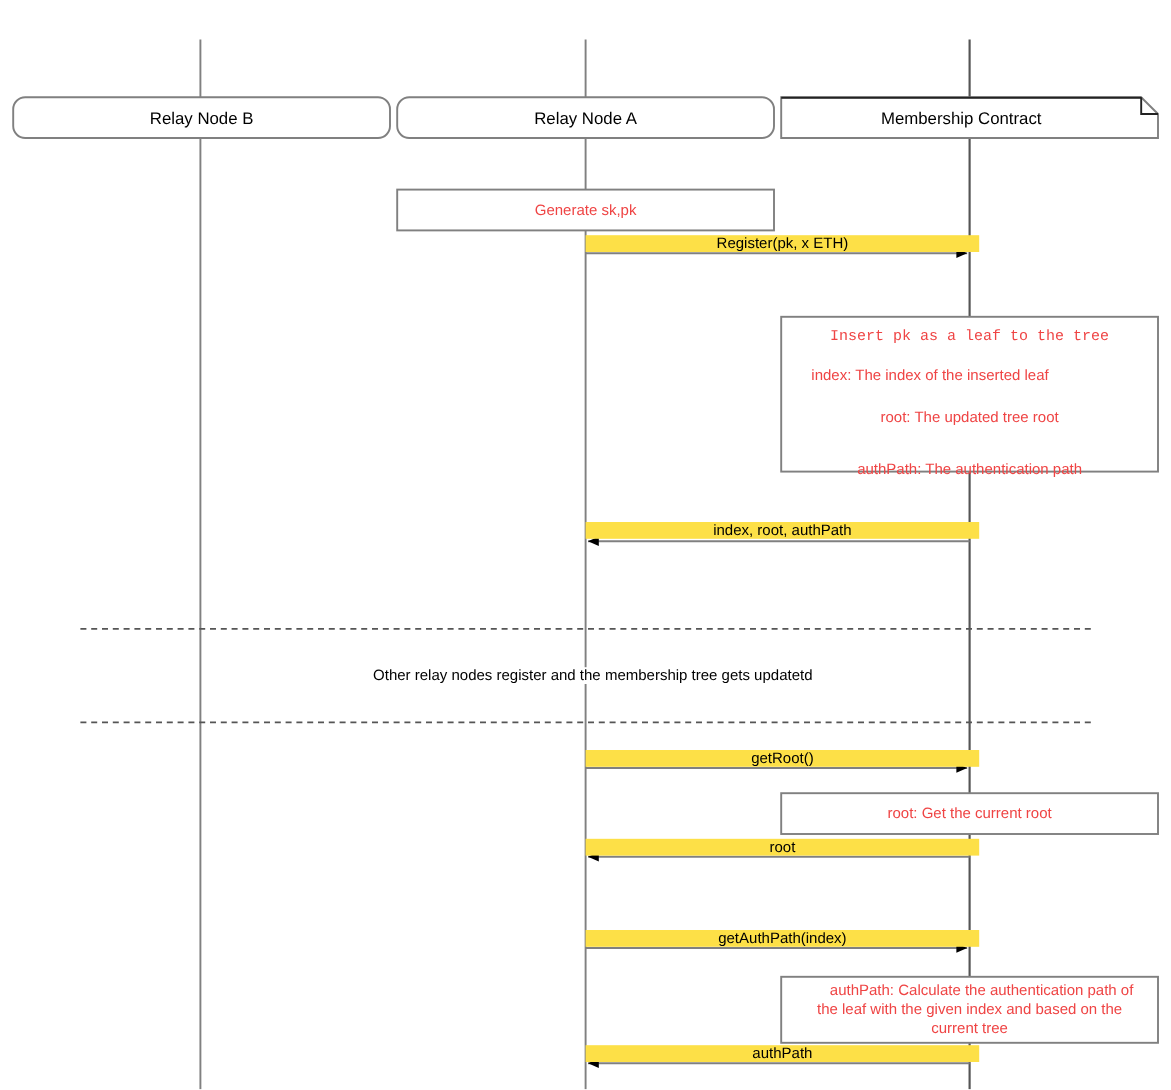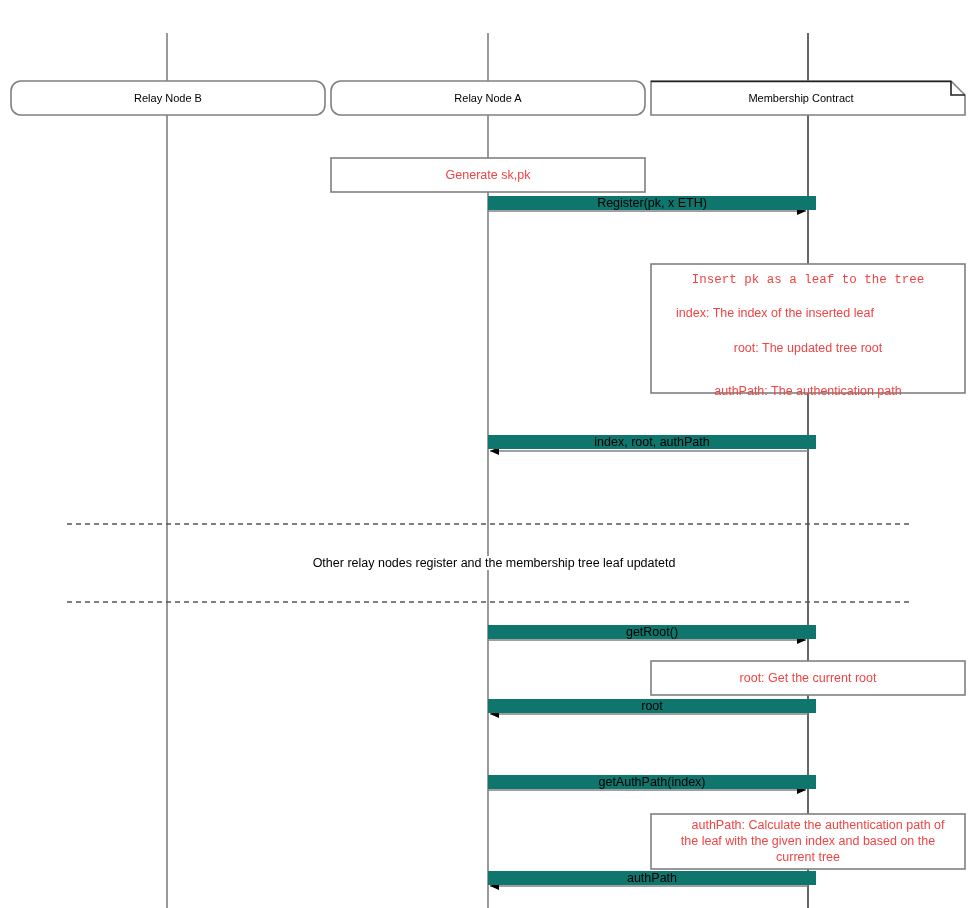--- a/index.html
+++ b/index.html
@@ -28,36 +28,36 @@
   }
   .lbl {
     position: absolute;
     font-size: 12.5px;
     line-height: 15px;
     color: #000;
     text-align: center;
     white-space: nowrap;
   }
   .lifeline-head-label {
-    font-size: 11px;
+    font-size: 14px;
   }
   .boxtext {
     position: absolute;
     text-align: center;
     font-size: 12.5px;
     line-height: 15px;
     color: #ef4444;
   }
   .msg-label {
     position: absolute;
     font-size: 12.5px;
     color: #000;
     text-align: center;
     white-space: nowrap;
-    background: #0f766e;
+    background: #fde047;
     padding: 0 4px;
   }
   .sep-label {
     position: absolute;
     font-size: 12.5px;
     color: #000;
     white-space: nowrap;
     background: #ffffff;
     padding: 0 6px;
   }
@@ -133,15 +133,15 @@
   <div class="boxtext" style="left:657px; top:834px; width:302px;">the leaf with the given index and based on the</div>
   <div class="boxtext" style="left:657px; top:850px; width:302px;">current tree</div>
 
   <div class="msg-label" style="left:488px; top:196px; width:320px;">Register(pk, x ETH)</div>
   <div class="msg-label" style="left:488px; top:435px; width:320px;">index, root, authPath</div>
   <div class="msg-label" style="left:488px; top:625px; width:320px;">getRoot()</div>
   <div class="msg-label" style="left:488px; top:699px; width:320px;">root</div>
   <div class="msg-label" style="left:488px; top:775px; width:320px;">getAuthPath(index)</div>
   <div class="msg-label" style="left:488px; top:871px; width:320px;">authPath</div>
 
-  <div class="sep-label" style="left:188px; top:556px; width:600px; text-align:center;">Other relay nodes register and the membership tree leaf updatetd</div>
+  <div class="sep-label" style="left:188px; top:556px; width:600px; text-align:center;">Other relay nodes register and the membership tree gets updatetd</div>
 
 </div>
 
 </body></html>

